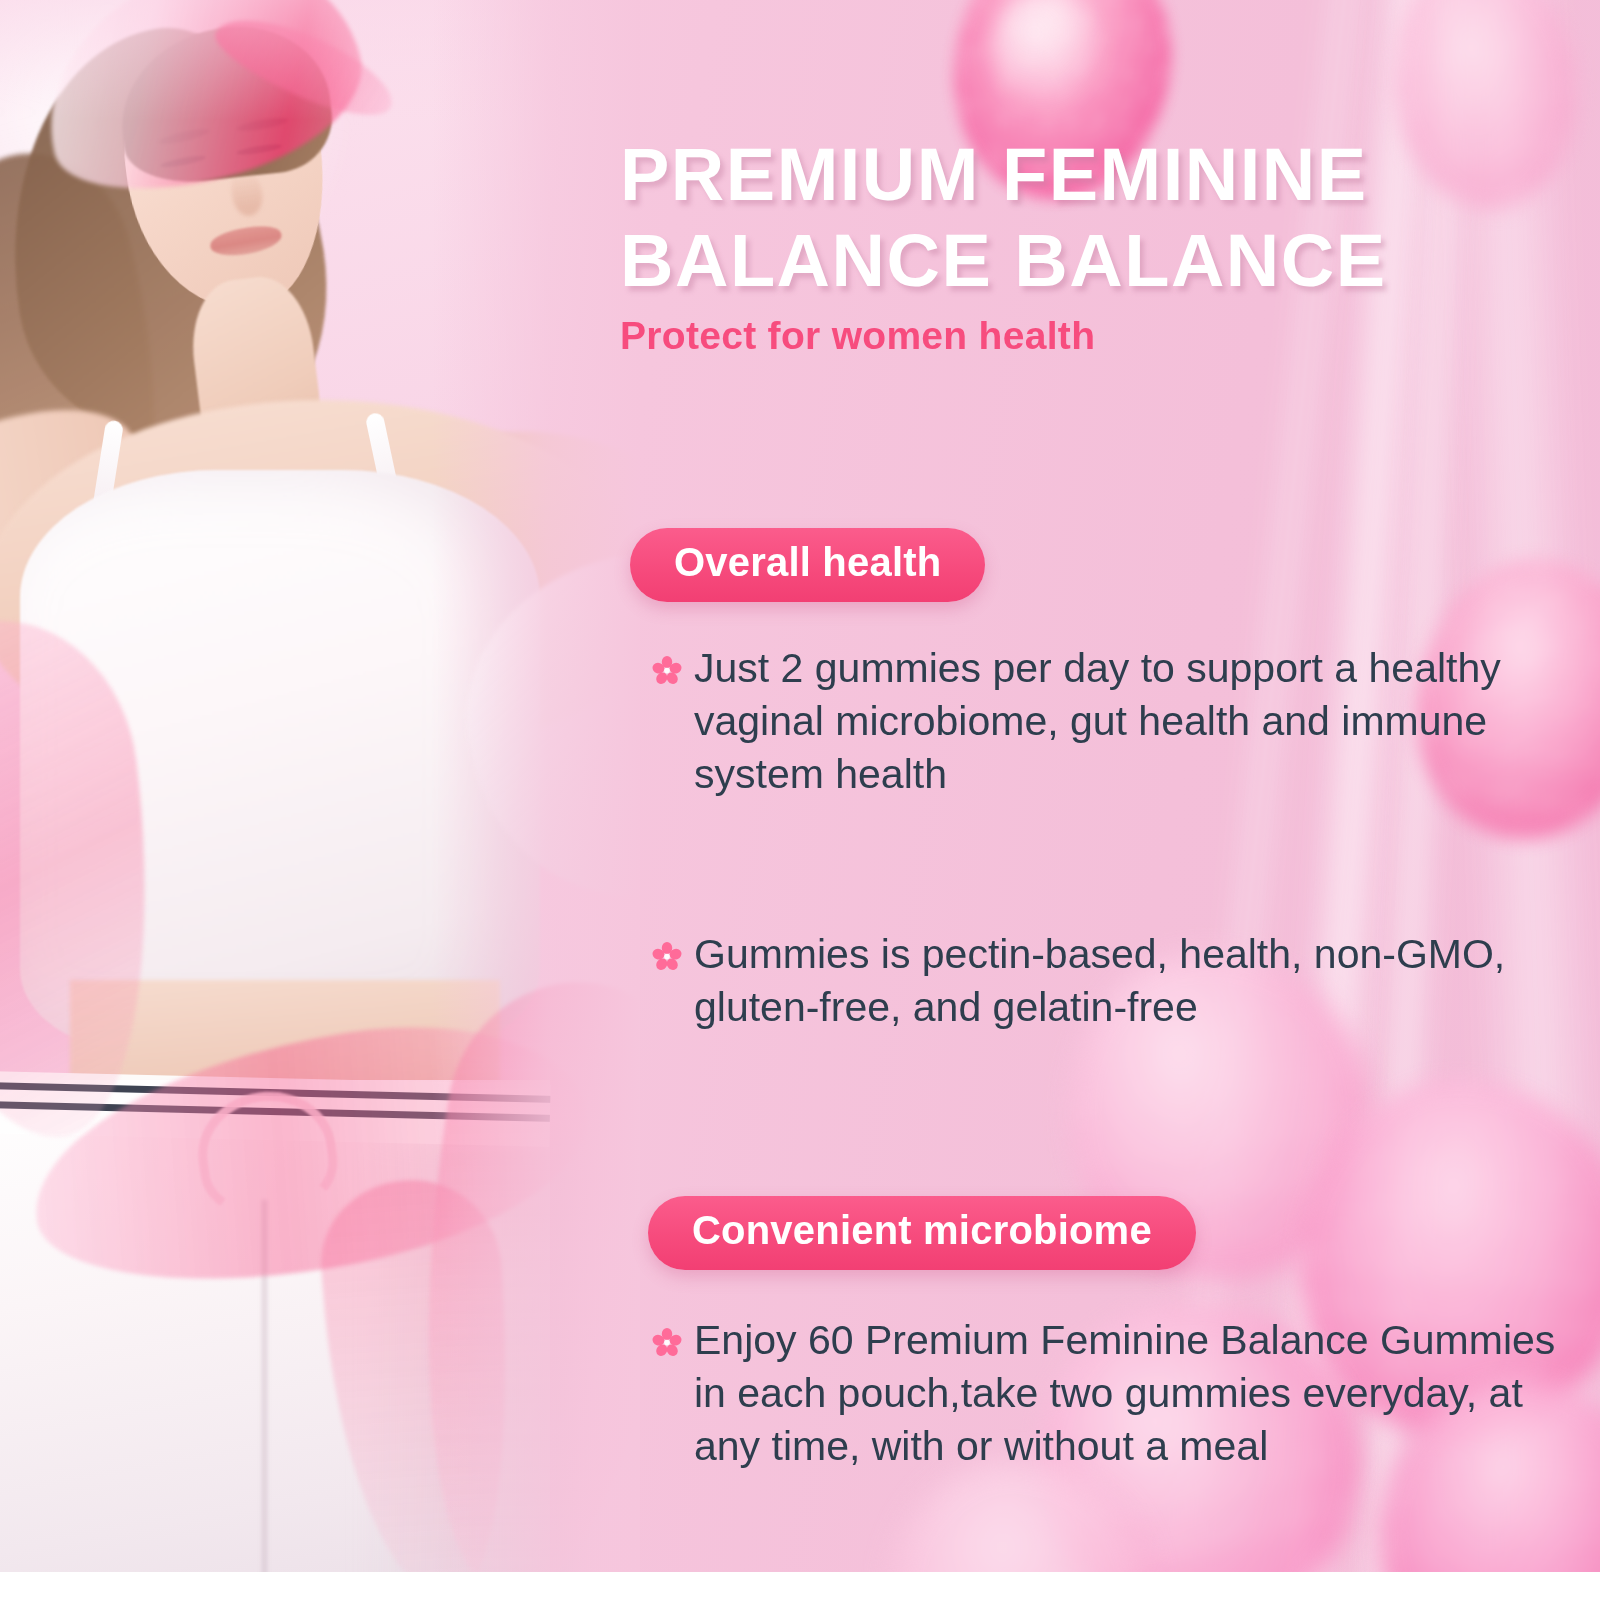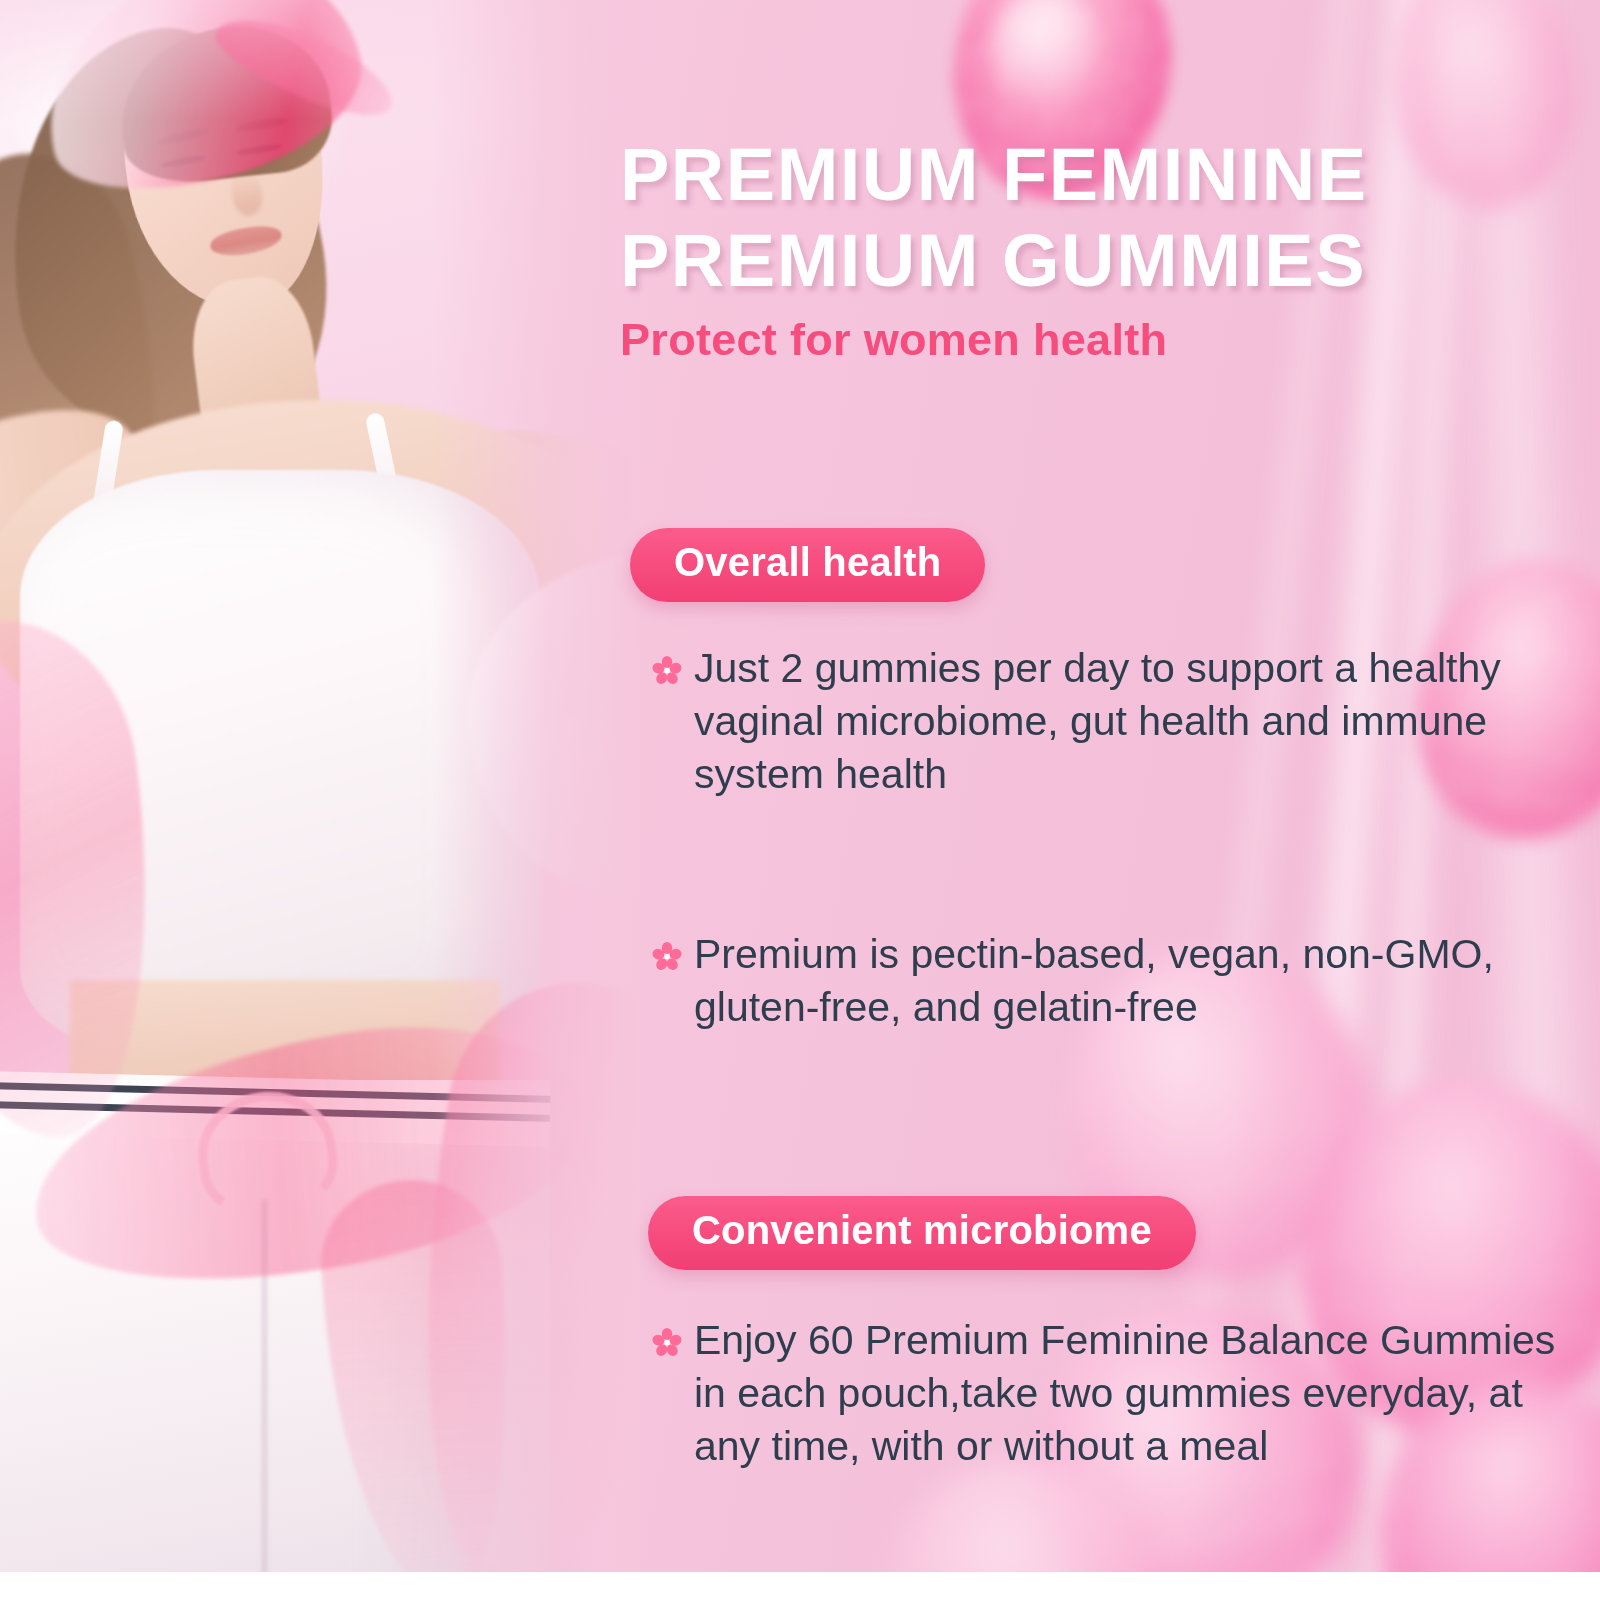--- a/index.html
+++ b/index.html
@@ -380,21 +380,21 @@
     letter-spacing: 1.5px;
     line-height: 1.16;
     color: #ffffff;
     text-shadow: 4px 5px 5px rgba(196,126,160,.40);
     white-space: nowrap;
   }
   .subtitle {
     margin-top: 10px;
     font-family: "Liberation Sans", sans-serif;
     font-weight: 700;
-    font-size: 45px;
+    font-size: 39px;
     letter-spacing: .3px;
     color: #f74c7e;
     white-space: nowrap;
   }
 
   
   .feature { position: absolute; left: 18px; width: 988px; }
   .f1 { top: 528px; }
   .f2 { top: 886px; }
   .f3 { top: 1196px; }
@@ -536,21 +536,21 @@
     <div class="chiffon ch-head2"></div>
 
     <div class="photo-fade-top"></div>
     <div class="photo-fade"></div>
   </div>
 
   <div class="content">
 
     <div class="title-block">
       <div class="title-line">PREMIUM FEMININE</div>
-      <div class="title-line">PREMIUM GUMMIES</div>
+      <div class="title-line">BALANCE BALANCE</div>
       <div class="subtitle">Protect for women health</div>
     </div>
 
     <div class="feature f1">
       <div class="badge">Overall health</div>
       <div class="bullet-row b1">
         <svg class="flower" viewBox="0 0 32 32">
           <g fill="#ff6b99">
             <ellipse cx="16" cy="6.4" rx="5.6" ry="6.4"></ellipse>
             <ellipse cx="25.1" cy="13" rx="5.6" ry="6.4" transform="rotate(72 25.1 13)"></ellipse>
@@ -569,21 +569,21 @@
         <svg class="flower" viewBox="0 0 32 32">
           <g fill="#ff6b99">
             <ellipse cx="16" cy="6.4" rx="5.6" ry="6.4"></ellipse>
             <ellipse cx="25.1" cy="13" rx="5.6" ry="6.4" transform="rotate(72 25.1 13)"></ellipse>
             <ellipse cx="21.6" cy="23.7" rx="5.6" ry="6.4" transform="rotate(144 21.6 23.7)"></ellipse>
             <ellipse cx="10.4" cy="23.7" rx="5.6" ry="6.4" transform="rotate(216 10.4 23.7)"></ellipse>
             <ellipse cx="6.9" cy="13" rx="5.6" ry="6.4" transform="rotate(288 6.9 13)"></ellipse>
           </g>
           <circle cx="16" cy="15.5" r="3" fill="#ffffff" opacity=".92"></circle>
         </svg>
-        <div class="body-text bt-2">Premium is pectin-based, vegan, non-GMO, gluten-free, and gelatin-free</div>
+        <div class="body-text bt-2">Gummies is pectin-based, health, non-GMO, gluten-free, and gelatin-free</div>
       </div>
     </div>
 
     <div class="feature f3">
       <div class="badge badge-3">Convenient microbiome</div>
       <div class="bullet-row b3">
         <svg class="flower" viewBox="0 0 32 32">
           <g fill="#ff6b99">
             <ellipse cx="16" cy="6.4" rx="5.6" ry="6.4"></ellipse>
             <ellipse cx="25.1" cy="13" rx="5.6" ry="6.4" transform="rotate(72 25.1 13)"></ellipse>

